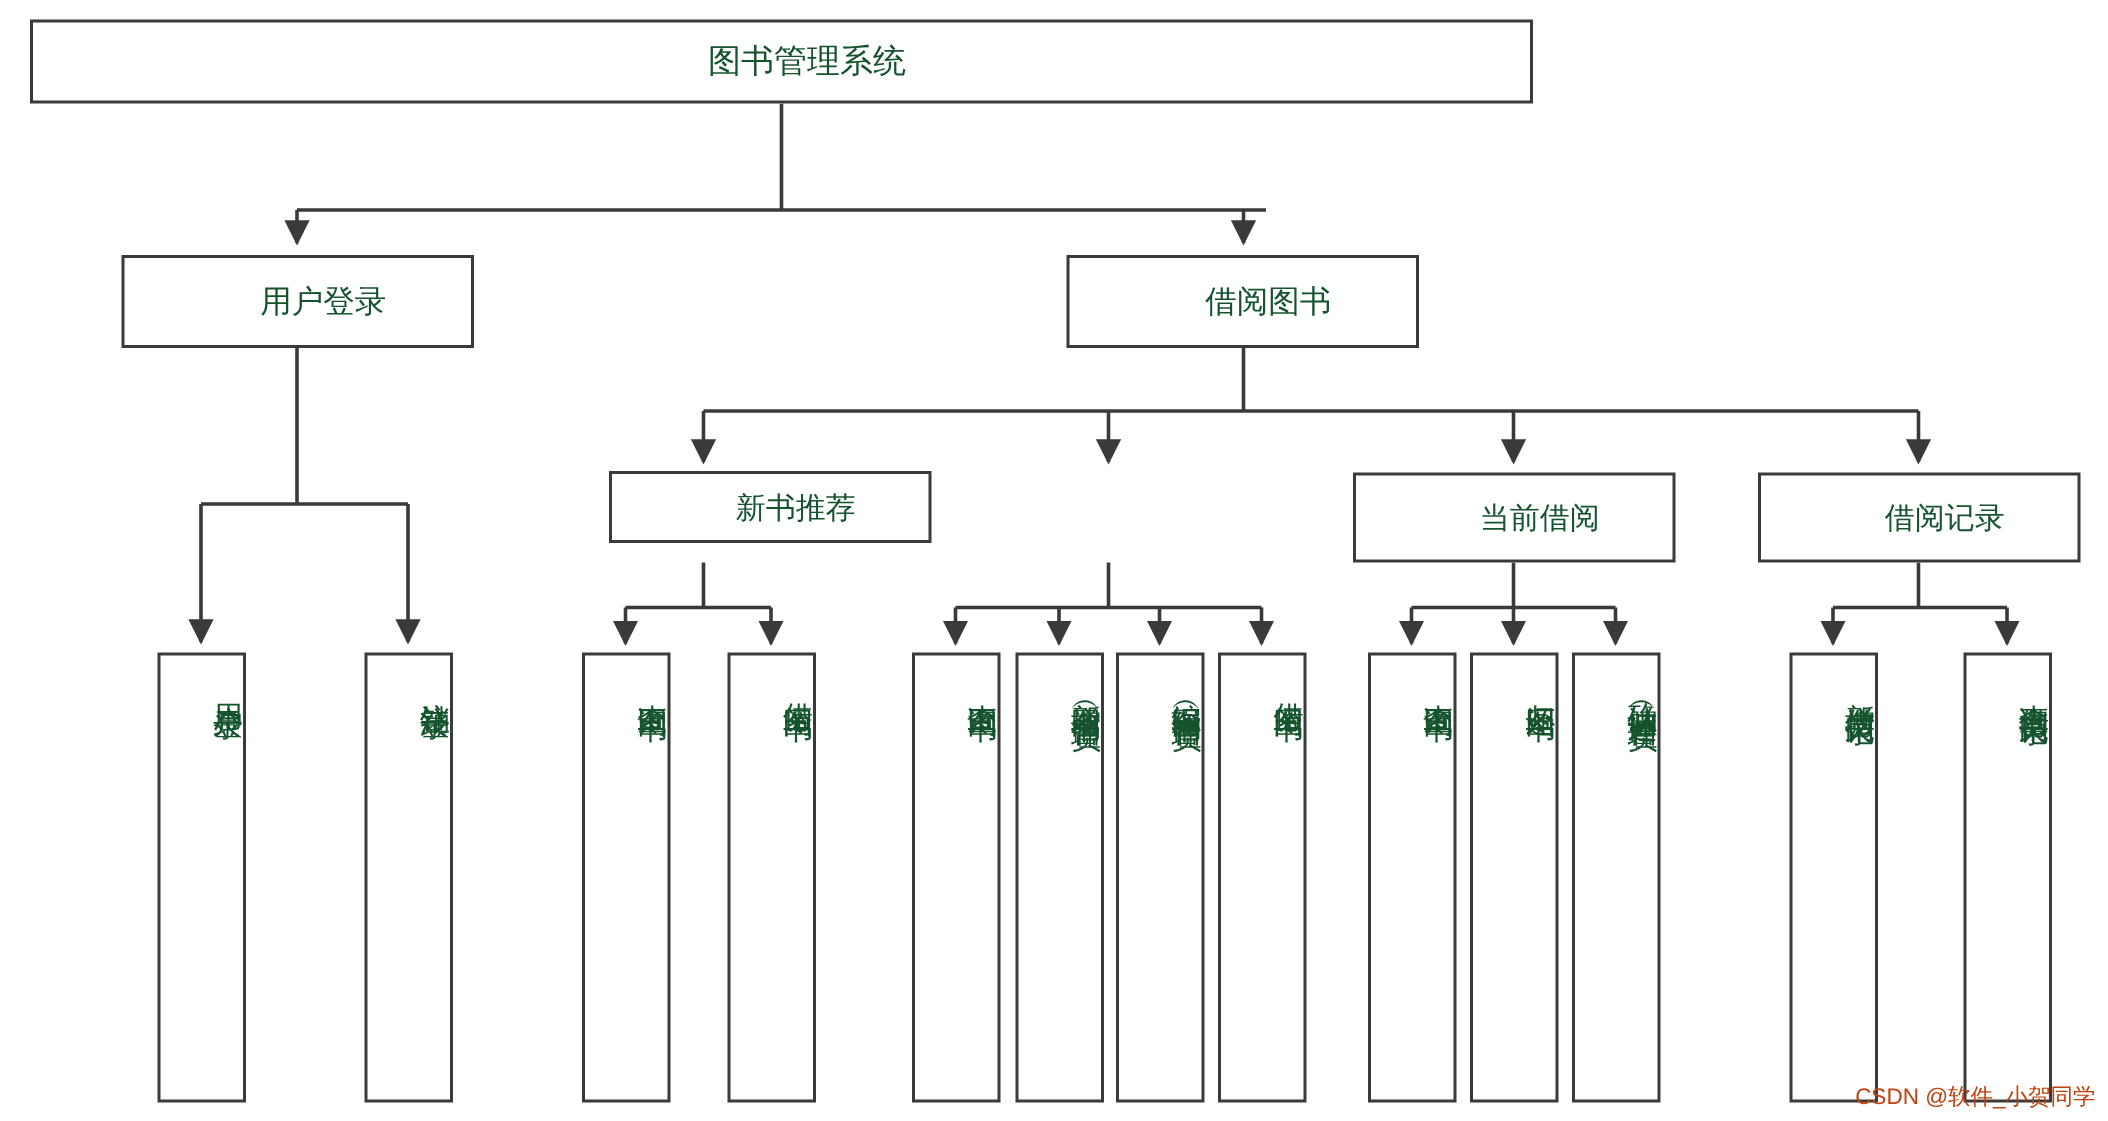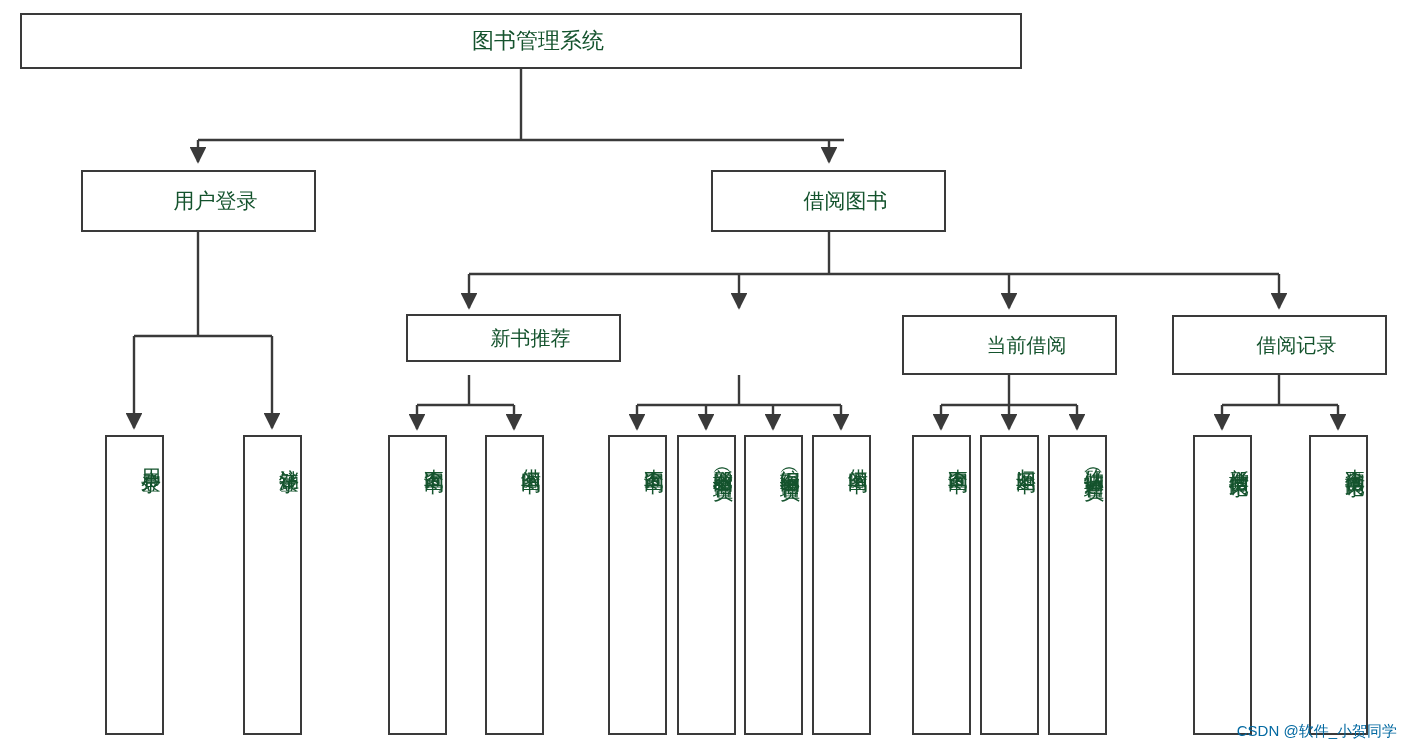--- a/index.html
+++ b/index.html
@@ -57,21 +57,21 @@
     text-orientation: upright;
     letter-spacing: 2px;
     line-height: 1;
     white-space: nowrap;
   }
   .watermark {
     position: absolute;
     right: 8px;
     bottom: 6px;
     font-size: 15px;
-    color: #0369a1;
+    color: #c2410c;
     z-index: 5;
     white-space: nowrap;
   }
 </style>
 </head>
 <body>
 
 <div id="canvas">
 
   <svg id="wires" viewBox="0 0 1405 747">

